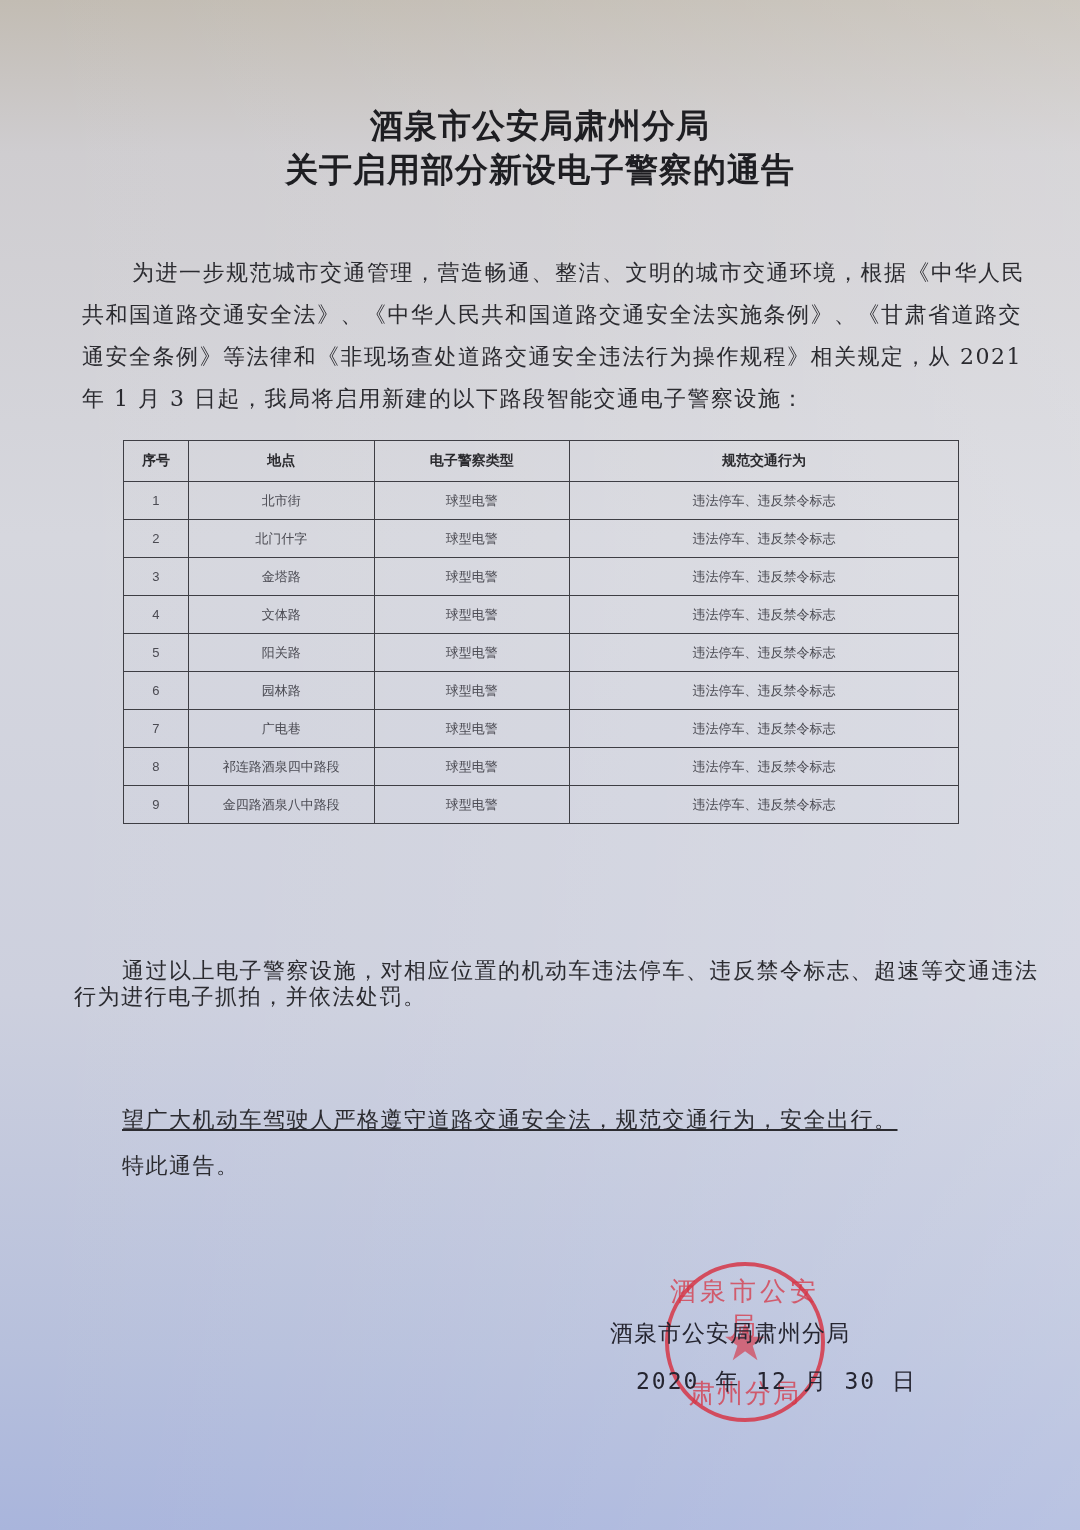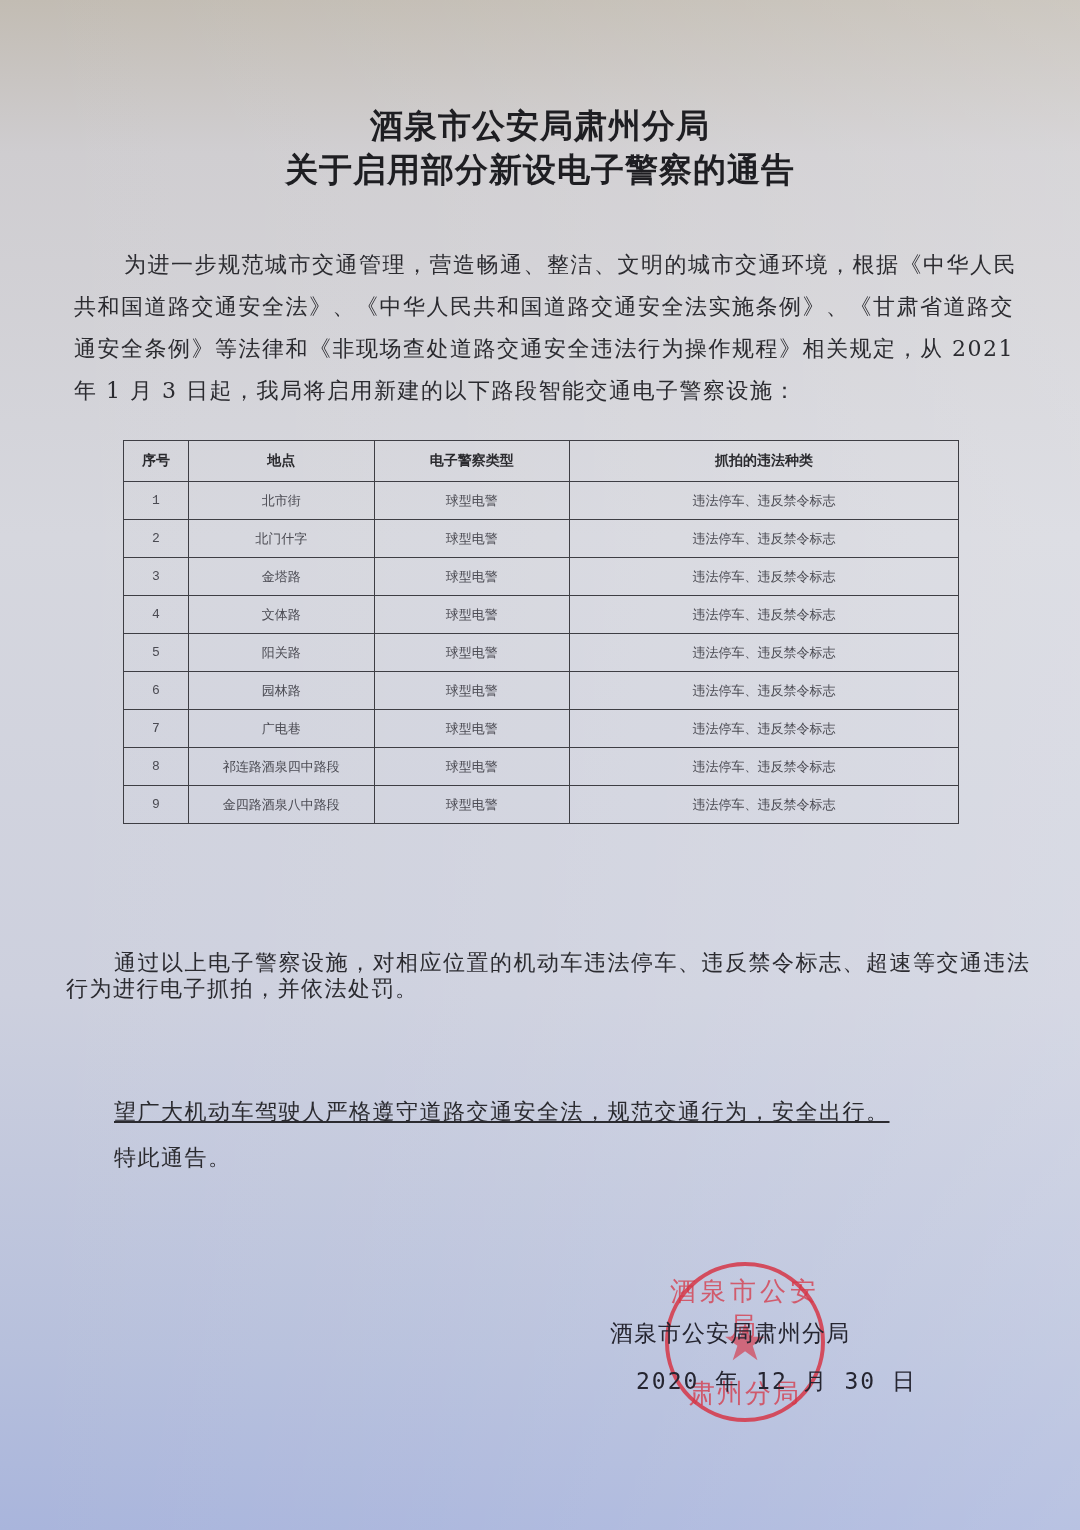--- a/index.html
+++ b/index.html
@@ -16,31 +16,31 @@
   }
   .title {
     position: absolute; left: 0; width: 1080px; text-align: center;
     font-family: "DejaVu Serif", serif; font-weight: bold; color: #1e1e22;
     font-size: 33px; letter-spacing: 1px; margin: 0;
   }
   .t1 { top: 104px; }
   .t2 { top: 148px; }
   .para {
     position: absolute; font-size: 22px; color: #2b2b30; letter-spacing: 1.5px;
-    margin: 4px;
+    margin: 12px;
   }
   .p1 { left: 70px; top: 240px; width: 950px; line-height: 42px; text-indent: 50px; }
   .p2 { left: 62px; top: 946px; width: 975px; line-height: 26px; text-indent: 48px; }
   .p3 { left: 110px; top: 1086px; width: 900px; line-height: 44px; text-decoration: underline; }
   .p4 { left: 110px; top: 1132px; width: 300px; line-height: 44px; }
 
   table.grid {
     position: absolute; left: 123px; top: 440px; width: 836px;
     border-collapse: collapse; font-size: 13px; color: #4a4a52;
-    font-family: Liberation Mono, monospace;
+    font-family: Liberation Sans, sans-serif;
   }
   table.grid th, table.grid td {
     border: 1.5px solid #3e3e44; text-align: center; padding: 0 4px;
     vertical-align: middle;
   }
   table.grid th { height: 40px; font-weight: bold; color: #2a2a2e; font-size: 14px; }
   table.grid td { height: 37px; }
   table.grid tr.tall td { height: 38px; line-height: 17px; }
   .c1 { width: 58px; } .c2 { width: 185px; } .c3 { width: 195px; } .c4 { width: 398px; }
 
@@ -78,21 +78,21 @@
 <h1 class="title t2">关于启用部分新设电子警察的通告</h1>
 
 <p class="para p1">为进一步规范城市交通管理，营造畅通、整洁、文明的城市交通环境，根据《中华人民共和国道路交通安全法》、《中华人民共和国道路交通安全法实施条例》、《甘肃省道路交通安全条例》等法律和《非现场查处道路交通安全违法行为操作规程》相关规定，从 2021 年 1 月 3 日起，我局将启用新建的以下路段智能交通电子警察设施：</p>
 
 <table class="grid">
   <thead>
     <tr>
       <th class="c1">序号</th>
       <th class="c2">地点</th>
       <th class="c3">电子警察类型</th>
-      <th class="c4">抓拍的违法种类</th>
+      <th class="c4">规范交通行为</th>
     </tr>
   </thead>
   <tbody>
     <tr>
       <td>1</td>
       <td>北市街</td>
       <td>球型电警</td>
       <td>违法停车、违反禁令标志</td>
     </tr>
     <tr>

